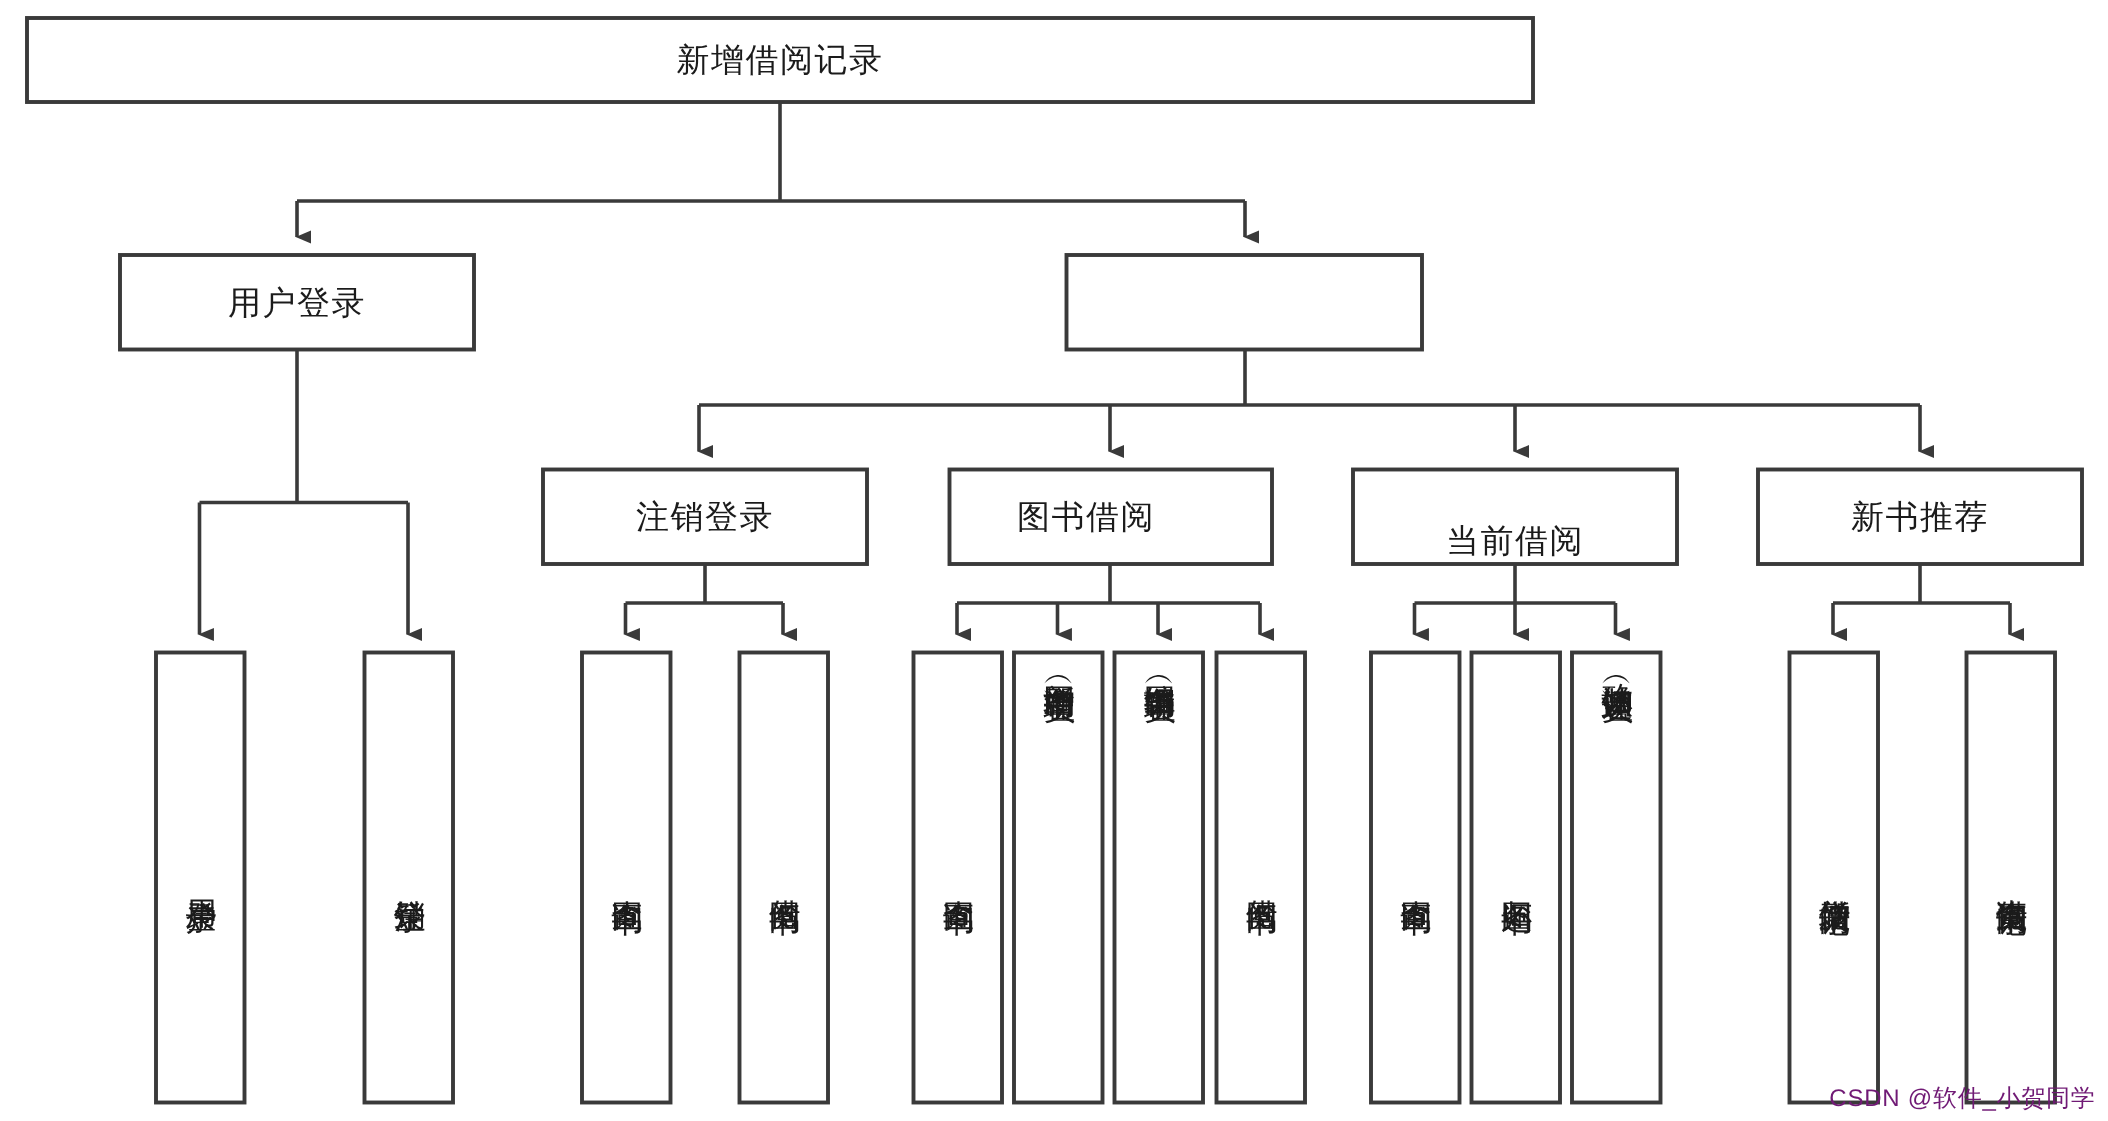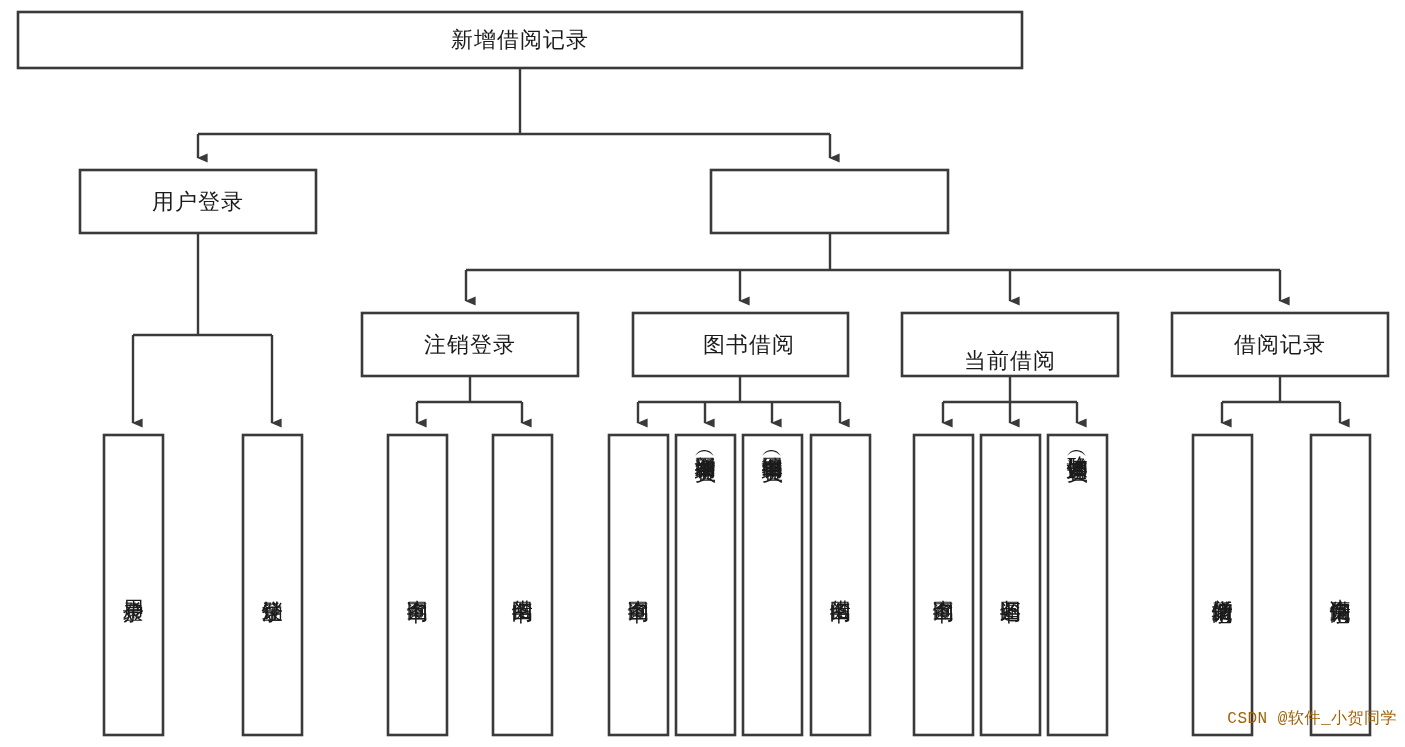--- a/index.html
+++ b/index.html
@@ -65,24 +65,24 @@
     white-space: nowrap;
   }
   .edge-line {
     stroke: #3a3a3a;
     stroke-width: 2.4;
     fill: none;
   }
   .watermark {
     position: absolute;
     right: 8px;
-    bottom: 18px;
-    font-family: Liberation Mono, monospace;
+    bottom: 4px;
+    font-family: Liberation Sans, sans-serif;
     font-size: 16px;
-    color: #a16207;
+    color: #701a75;
     white-space: nowrap;
     letter-spacing: 0.5px;
   }
 </style>
 </head>
 <body>
 
 <div id="diagram-root">
 
   <svg class="diagram-canvas" viewBox="0 0 1405 747">
@@ -170,28 +170,28 @@
     <span class="htext">新增借阅记录</span>
   </div>
 
   <div class="htext-wrap" style="left:80px; top:170px; width:236px; height:63px;">
     <span class="htext">用户登录</span>
   </div>
 
   <div class="htext-wrap" style="left:362px; top:313px; width:216px; height:63px;">
     <span class="htext">注销登录</span>
   </div>
-  <div class="htext-wrap" style="left:658px; top:313px; width:182px; height:63px;">
+  <div class="htext-wrap" style="left:633px; top:313px; width:182px; height:63px;">
     <span class="htext">图书借阅</span>
   </div>
   <div class="htext-wrap" style="left:902px; top:313px; width:216px; height:63px;align-items:flex-end;">
     <span class="htext">当前借阅</span>
   </div>
   <div class="htext-wrap" style="left:1172px; top:313px; width:216px; height:63px;">
-    <span class="htext">借阅记录</span>
+    <span class="htext">新书推荐</span>
   </div>
 
   <div class="vtext-wrap" style="left:104px; top:435px; width:59px; height:300px;">
     <span class="vtext">用户登录</span>
   </div>
   <div class="vtext-wrap" style="left:243px; top:435px; width:59px; height:300px;">
     <span class="vtext">注销登录</span>
   </div>
 
   <div class="vtext-wrap" style="left:388px; top:435px; width:59px; height:300px;">

